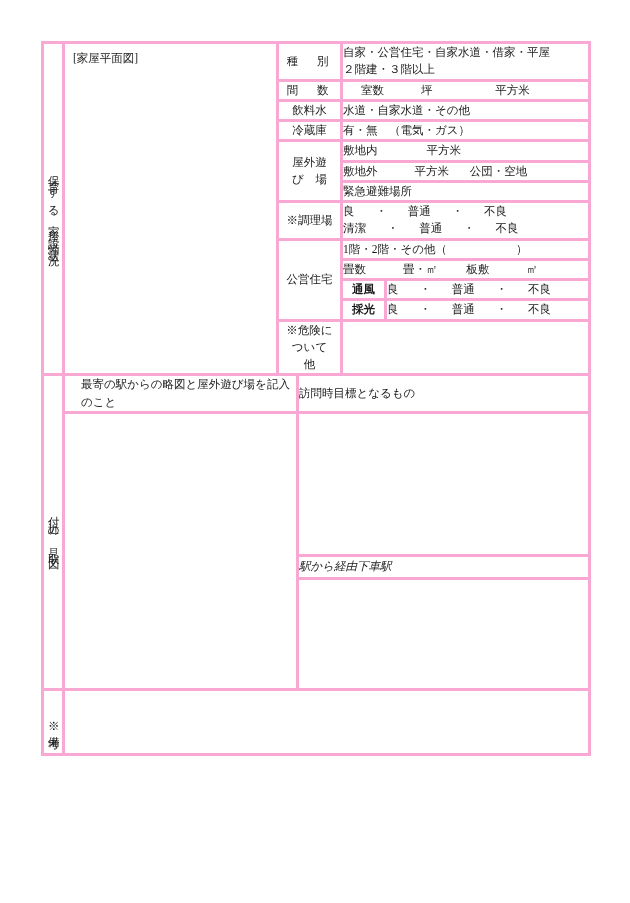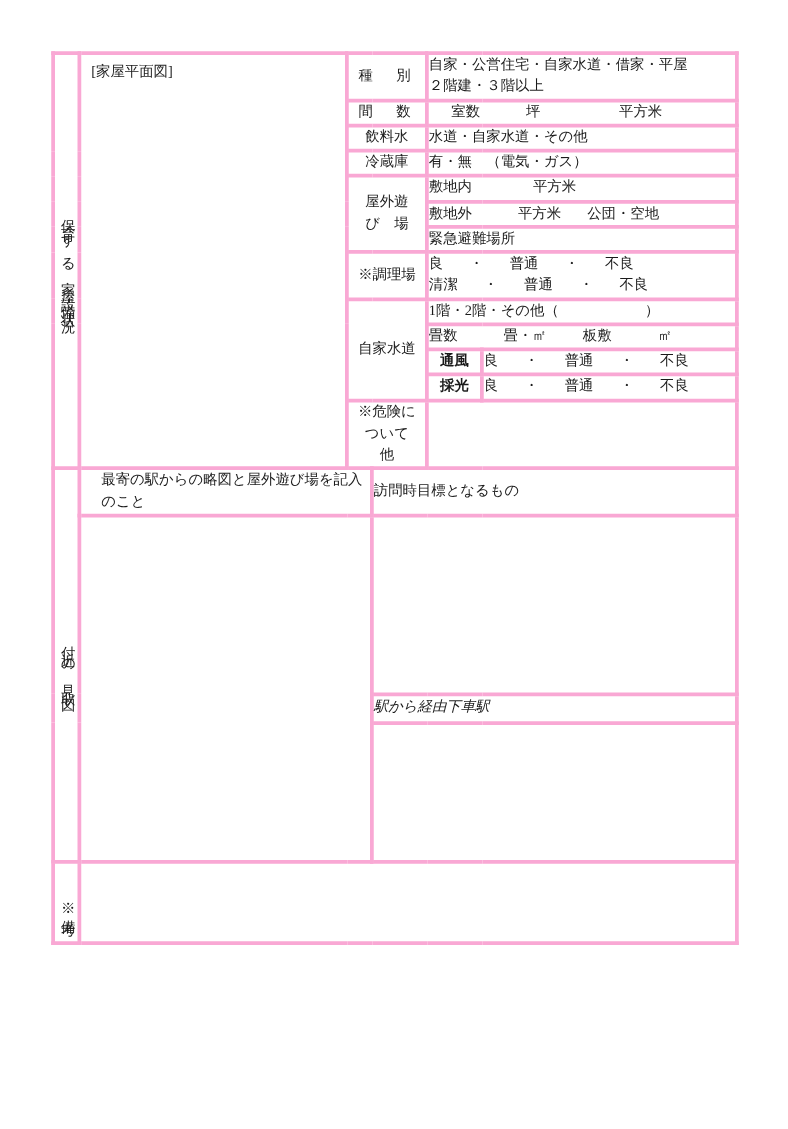--- a/index.html
+++ b/index.html
@@ -193,21 +193,21 @@
           <span class="gap-c"></span><span>・</span>
           <span class="gap-c"></span><span>普通</span>
           <span class="gap-c"></span><span>・</span>
           <span class="gap-c"></span><span>不良</span>
         </div>
       </td>
     </tr>
 
     <tr>
       <td colspan="2" class="key" rowspan="4">
-        <span>自家水道</span>
+        <span>公営住宅</span>
       </td>
       <td colspan="2" class="val">
         <span>1階・2階・その他（　　　　　　）</span>
       </td>
     </tr>
 
     <tr>
       <td colspan="2" class="val">
         <span>畳数</span>
         <span class="gap-d"></span><span>畳・㎡</span>

